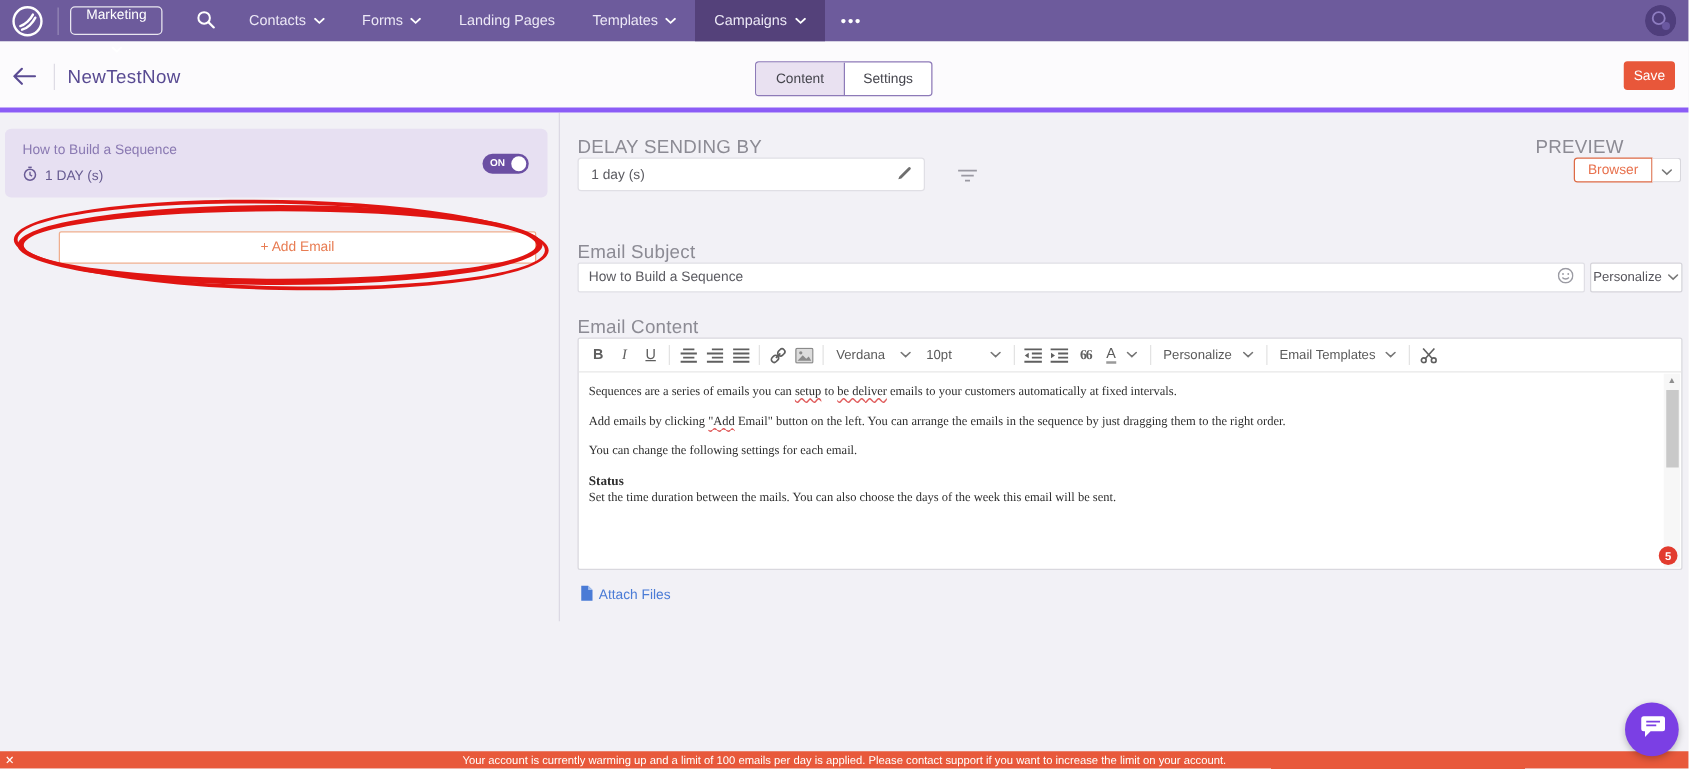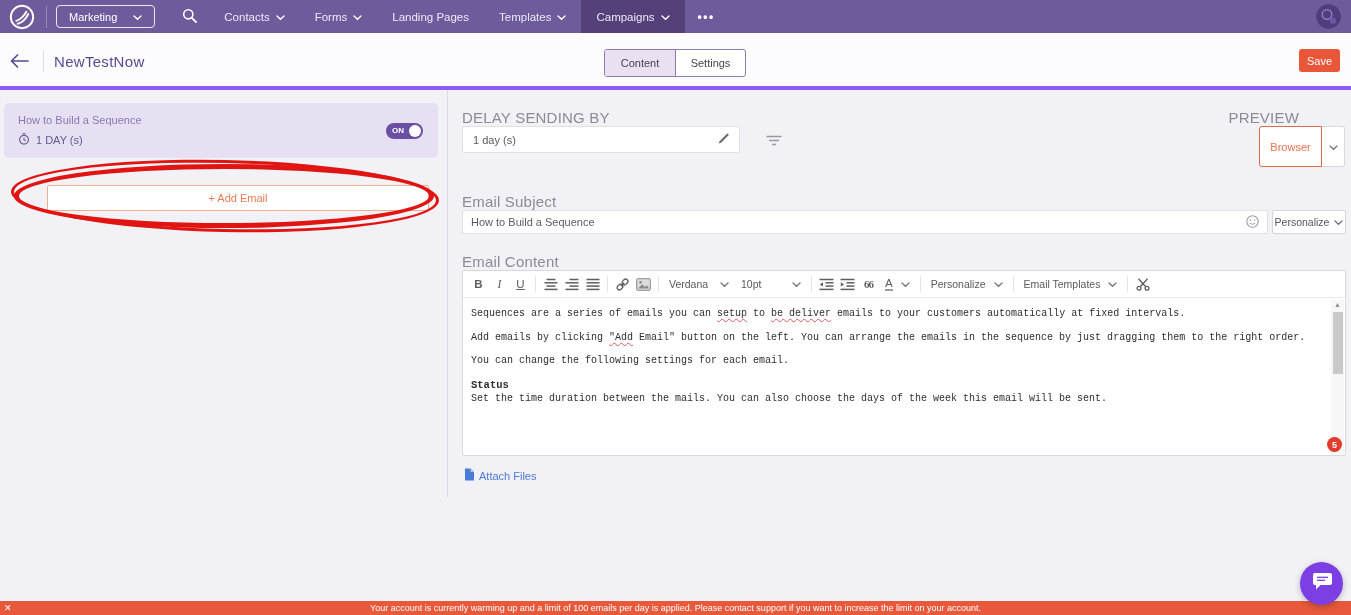--- a/index.html
+++ b/index.html
@@ -4,21 +4,21 @@
 <style>
   * { box-sizing: border-box; margin: 0; padding: 0; }
   html,body { width:1351px; height:615px; }
   body { font-family:"Liberation Sans",sans-serif; background:#fff; }
   #app { position:relative; width:1351px; height:615px; background:#f2f1f6; overflow:hidden; }
 
   
   .topnav { position:absolute; top:0; left:0; right:0; height:33px; background:#6d5b9c; display:flex; align-items:center; z-index:10; }
   .logo { margin-left:9px; display:flex; align-items:center; }
   .logo-divider { width:1px; height:22px; background:rgba(255,255,255,.28); margin:0 9px 0 11px; }
-  .app-menu { height:23px; border:1px solid rgba(255,255,255,.85); border-radius:4px; background:transparent; color:#fff; font-size:11px; display:flex; align-items:center; gap:16px; padding:0 12px; cursor:pointer; }
+  .app-menu { height:23px; border:1px solid rgba(255,255,255,.85); border-radius:4px; background:transparent; color:#fff; font-size:11px; display:flex; align-items:center; gap:16px; padding:0 12px; cursor:pointer;flex-direction:column; }
   .search-btn { margin-left:27px; background:none; border:none; display:flex; cursor:pointer; }
   .nav-items { display:flex; height:33px; margin-left:12px; align-items:stretch; }
   .nav-item { display:flex; align-items:center; gap:6px; padding:0 15px; color:#ece8f6; font-size:11.5px; cursor:pointer; }
   .nav-item.active { background:#54417a; }
   .nav-more { color:#fff; background:none; border:none; padding:0 13px; font-size:12px; letter-spacing:1.5px; font-weight:bold; cursor:pointer; }
   .avatar { position:absolute; right:10px; top:4px; width:25px; height:25px; border-radius:50%; overflow:hidden; cursor:pointer; border:none; background:none; }
 
   
   .header { position:absolute; top:33px; left:0; right:0; height:57px; background:#fcfbfd; border-bottom:4px solid #8b5cf6; z-index:9; }
   .back-btn { position:absolute; left:10px; top:21px; background:none; border:none; cursor:pointer; display:flex; }
@@ -41,39 +41,39 @@
   .toggle-knob { position:absolute; right:2px; top:2px; width:12px; height:12px; background:#fff; border-radius:50%; }
   .add-email { position:absolute; left:47px; top:95px; width:382px; height:26px; background:#fff; border:1px solid #efae8e; border-radius:2px; color:#e87c52; font-size:11px; cursor:pointer; }
   .annotation { position:absolute; left:14px; top:74px; width:420px; height:64px; border:5px solid #e01512; border-radius:50%; pointer-events:none; }
   .annotation::before { content:""; position:absolute; left:-8px; top:-9px; width:422px; height:66px; border:3px solid #e01512; border-radius:50%; transform:rotate(1.2deg); }
 
   
   .right-panel { position:absolute; left:448px; top:0; right:0; bottom:0; }
   .field-label { position:absolute; font-size:15px; color:#8c8b94; letter-spacing:.2px; }
   .delay-input { position:absolute; left:14px; top:36px; width:278px; height:27px; background:#fff; border:1px solid #e0dfe5; border-radius:3px; display:flex; align-items:center; justify-content:space-between; padding:0 10px; font-size:11px; color:#5a5a60; }
   .filter-btn { position:absolute; left:318px; top:44px; background:none; border:none; cursor:pointer; display:flex; }
-  .preview-group { position:absolute; right:6px; top:36px; height:41px; display:flex; }
+  .preview-group { position:absolute; right:6px; top:36px; height:20px; display:flex; }
   .browser-btn { width:63px; border:1px solid #dd6a45; color:#e8714d; background:#fff; font-size:11px; border-radius:3px 0 0 3px; cursor:pointer; }
   .preview-caret { width:23px; border:1px solid #d8d7dd; border-left:none; background:#fff; border-radius:0 3px 3px 0; display:flex; align-items:center; justify-content:center; cursor:pointer; color:#555; }
   .subject-input { position:absolute; left:14px; top:120px; width:806px; height:24px; background:#fff; border:1px solid #e0dfe5; border-radius:2px; display:flex; align-items:center; justify-content:space-between; padding:0 8px; font-size:11px; color:#5a5a60; }
   .personalize-btn { position:absolute; left:824px; top:120px; width:74px; height:24px; background:#fff; border:1px solid #d5d4da; border-radius:2px; font-size:10.5px; color:#56555c; display:flex; align-items:center; justify-content:center; gap:5px; cursor:pointer; }
 
   
   .editor { position:absolute; left:14px; top:180px; width:884px; height:186px; background:#fff; border:1px solid #d9d8de; border-radius:2px; }
   .editor-toolbar { height:27px; border-bottom:1px solid #e8e8e8; display:flex; align-items:center; padding:0 5px; }
   .tb-btn { height:21px; min-width:21px; display:flex; align-items:center; justify-content:center; color:#5f5f5f; font-size:11.5px; background:none; border:none; cursor:pointer; padding:0 2px; }
   .tb-btn.bold { font-weight:bold; }
   .tb-btn.italic { font-style:italic; font-family:"Liberation Serif",serif; }
   .tb-btn.underline { text-decoration:underline; }
   .tb-btn.quote { font-family:"Liberation Serif",serif; font-weight:bold; font-size:11px; letter-spacing:-1px; }
   .tb-sep { width:1px; height:16px; background:#e3e3e3; margin:0 4px; }
   .tb-select { height:21px; display:flex; align-items:center; gap:8px; background:none; border:none; color:#5a5a5a; font-size:10.5px; padding:0 6px; cursor:pointer; }
   .tb-select.wide { min-width:72px; justify-content:space-between; }
   .tb-select .a-label { font-size:11.5px; border-bottom:2px solid #9a9a9a; line-height:12px; }
-  .editor-content { position:absolute; top:28px; left:0; right:14px; bottom:0; padding:9px 8px 0 8px; overflow:hidden; font-family:Liberation Mono, monospace; font-size:10px; color:#2e2e2e; line-height:1.25; cursor:text; }
+  .editor-content { position:absolute; top:28px; left:0; right:14px; bottom:0; padding:9px 8px 0 8px; overflow:hidden; font-family:Liberation Serif, serif; font-size:10px; color:#2e2e2e; line-height:1.25; cursor:text; }
   .ec-p   { margin:0 0 11px; }
   .ec-h   { margin:0 0 1px; font-weight:bold; font-size:10.5px; }
   .ec-sub { margin:0 0 10px; }
   .wavy { text-decoration:underline wavy #e05c5c 1px; text-underline-offset:2px; }
   .editor-scrollbar { position:absolute; top:28px; right:1px; bottom:1px; width:13px; background:#f7f7f7; }
   .scroll-up { height:12px; text-align:center; font-size:7px; line-height:12px; color:#8f8f8f; cursor:pointer; }
   .scroll-thumb { position:absolute; top:13px; left:1.5px; width:10px; height:62px; background:#c9c9c9; cursor:grab; }
   .editor-badge { position:absolute; right:3px; bottom:3px; width:15px; height:15px; border-radius:50%; background:#e23b2e; color:#fff; font-size:9px; font-weight:bold; display:flex; align-items:center; justify-content:center; z-index:3; }
   .attach-link { position:absolute; left:16px; top:378px; display:flex; align-items:center; gap:4px; color:#4a7bd6; font-size:11px; background:none; border:none; cursor:pointer; }
 

